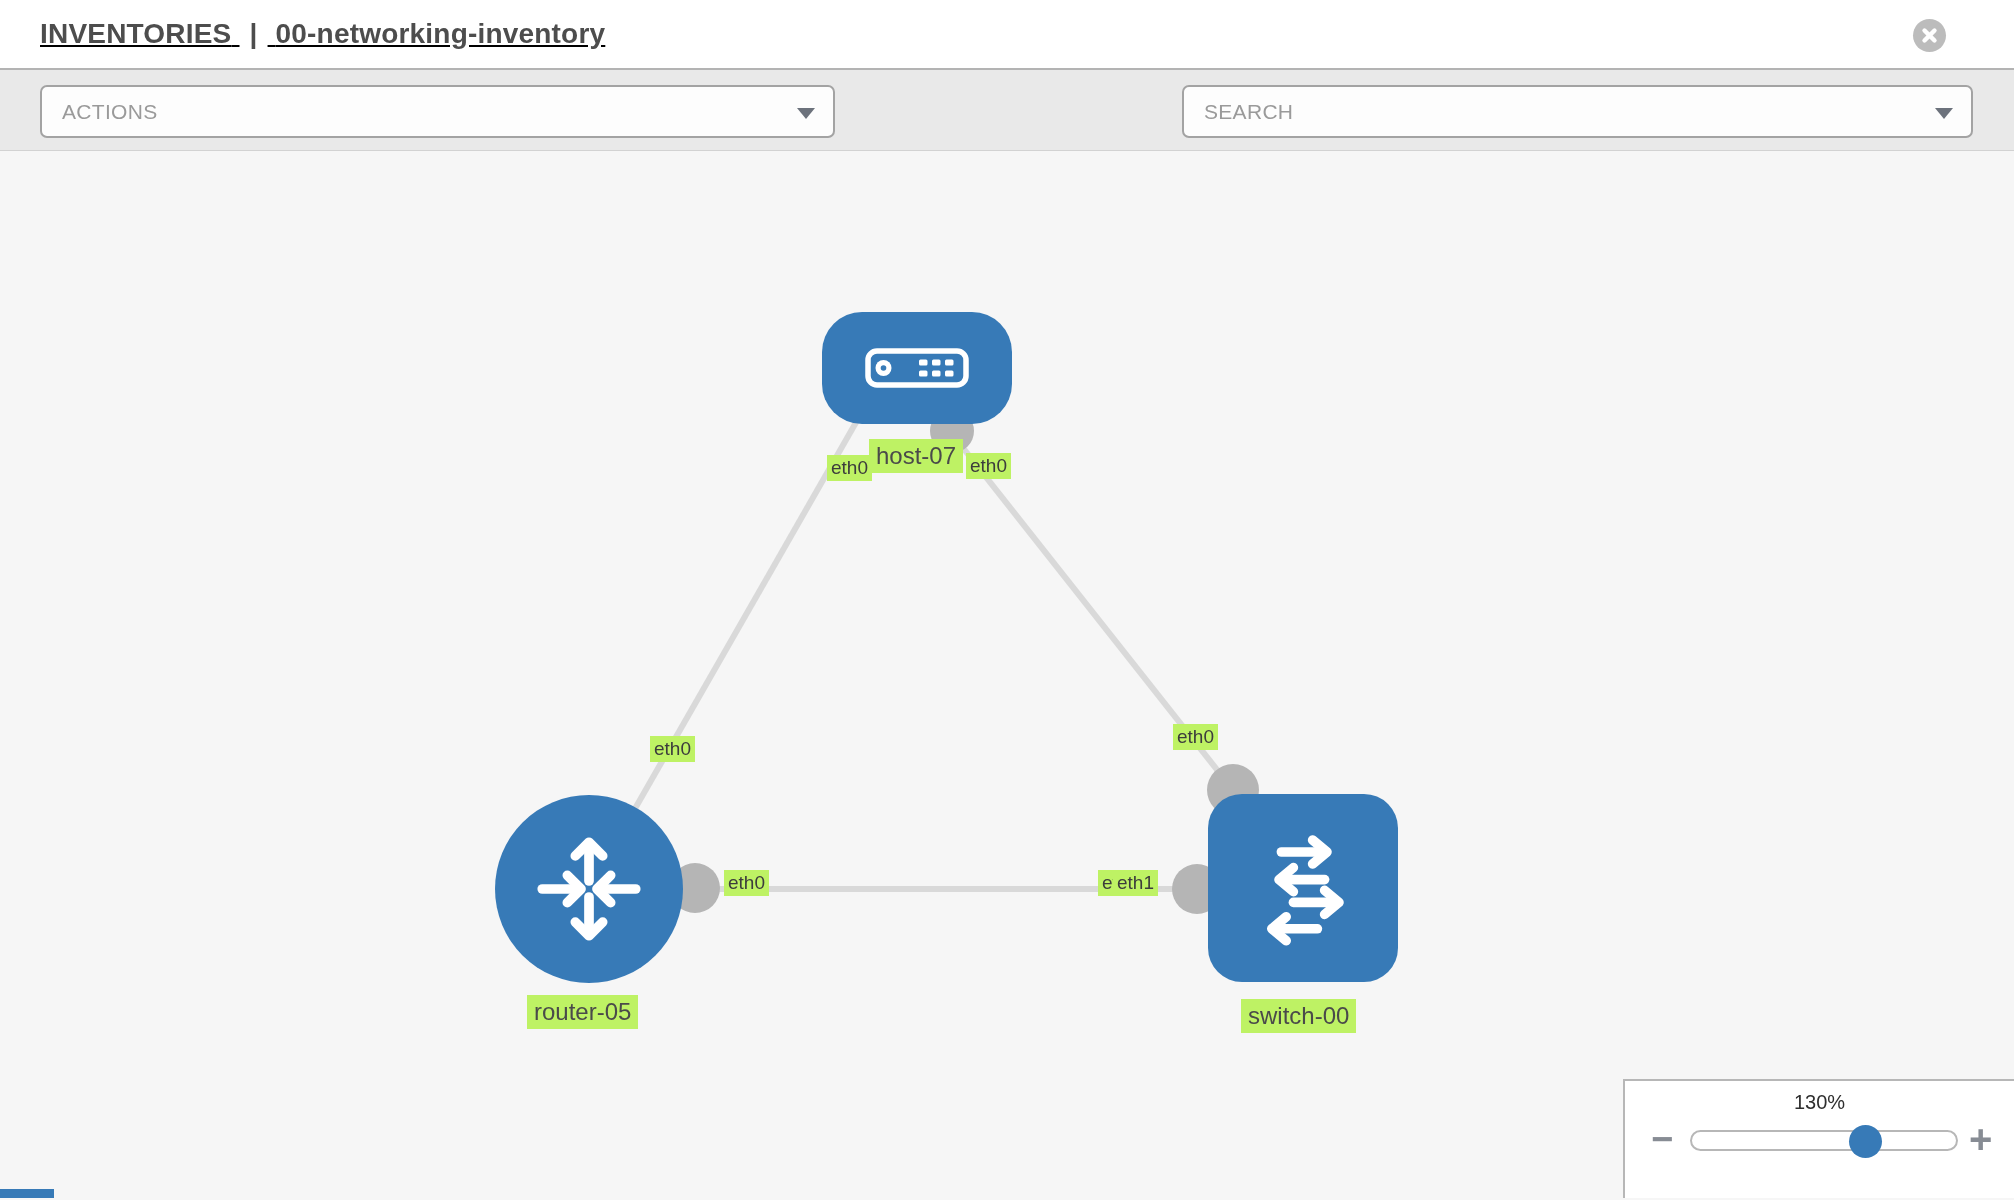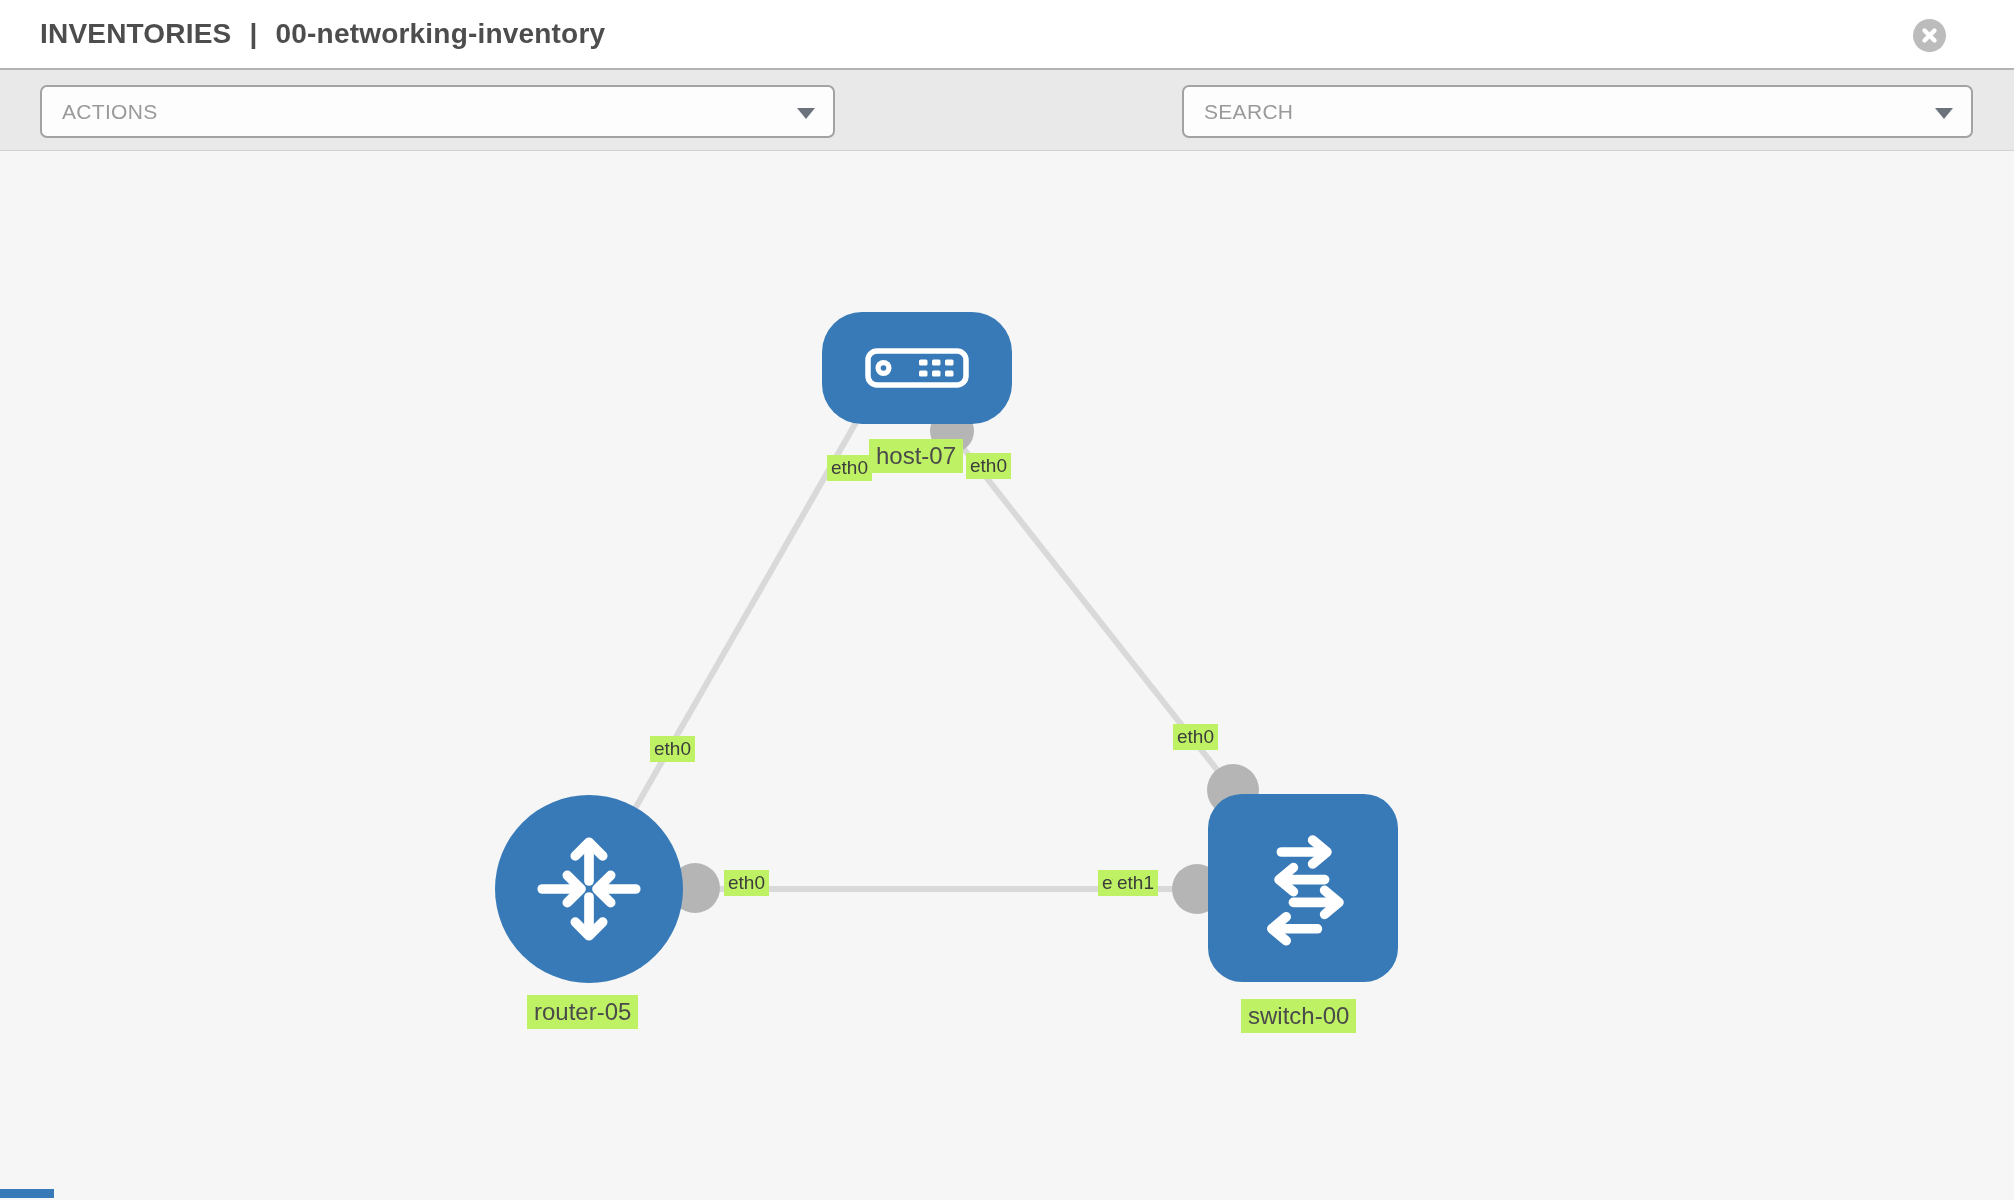--- a/index.html
+++ b/index.html
@@ -1,19 +1,19 @@
 <!DOCTYPE html>
 <html style="--node_blue: #377ab7; --link_gray: #d9d9d9; --dot_gray: #b5b5b5; --icon_gray: #82878f; --border_gray: #b7b7b7;"><head>
 <meta charset="utf-8">
 <style>
   * { margin:0; padding:0; box-sizing:border-box; }
   html,body { width:2014px; height:1200px; overflow:hidden; }
   body { font-family:"Liberation Sans", sans-serif; background:#f6f6f6; }
 
-  #app { position:relative; width:2014px; height:1200px; }
+  #app { position:relative; width:2014px; height:1200px;text-decoration:underline; }
 
   
   .header {
     position:relative; height:70px; background:#ffffff;
     border-bottom:2px solid #b3b3b3;
     display:flex; align-items:center; padding:0 34px 0 40px;
   }
   .title { font-size:28px; font-weight:bold; color:#4d4d4d; letter-spacing:0.2px; }
   .title .sep { margin:0 10px; }
   .close-btn {
@@ -200,17 +200,25 @@
     <span class="glabel eth-label" style="left:650px; top:585px;">eth0</span>
     <span class="glabel eth-label" style="left:1173px; top:573px;">eth0</span>
 
     <span class="glabel eth-label" style="left:724px; top:719px;">eth0</span>
     <span class="glabel eth-label" style="left:1098px; top:719px;">eth1</span>
     <span class="glabel eth-label" style="left:1113px; top:719px;">eth1</span>
 
     <span class="glabel node-label" style="left:527px; top:844px;">router-05</span>
     <span class="glabel node-label" style="left:1241px; top:848px;">switch-00</span>
 
+    <div class="zoom-panel">
+      <div class="zoom-level">130%</div>
+      <div class="zoom-btn zoom-out">−</div>
+      <div class="zoom-track">
+        <div class="zoom-thumb"></div>
+      </div>
+      <div class="zoom-btn zoom-in">+</div>
+    </div>
 
     <div class="corner-accent"></div>
   </div>
 
 </div>
 
 </body></html>

